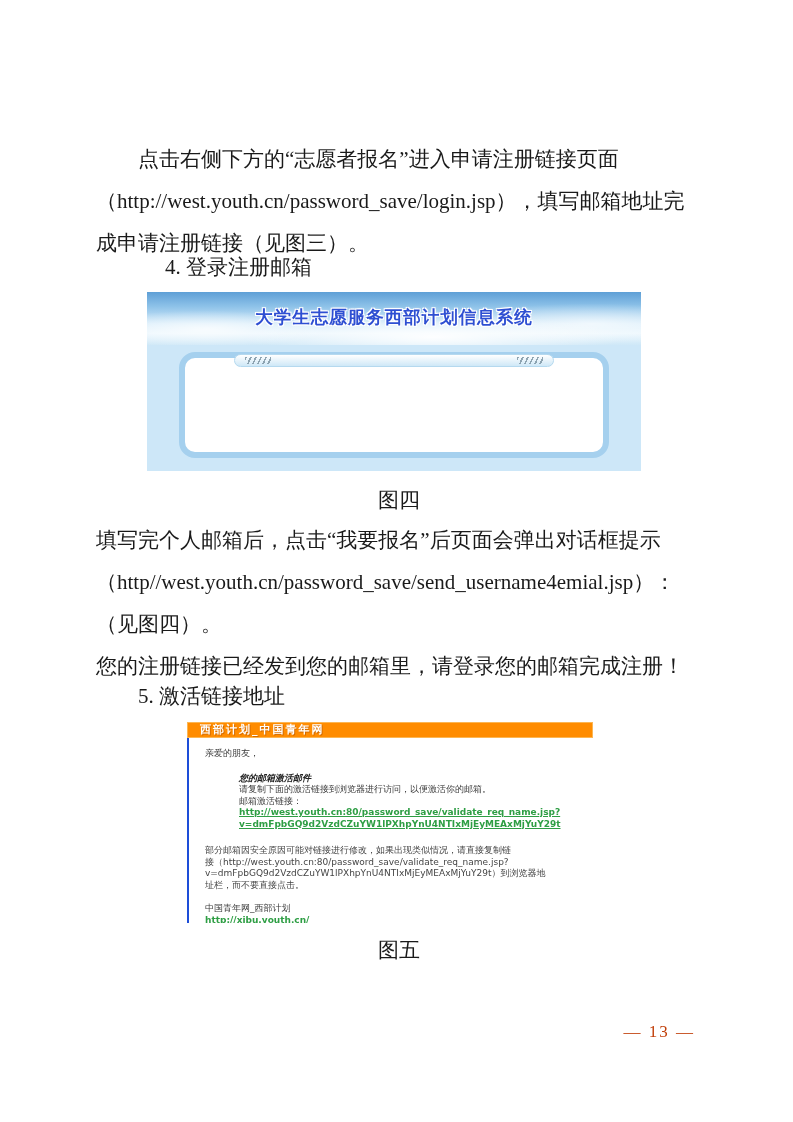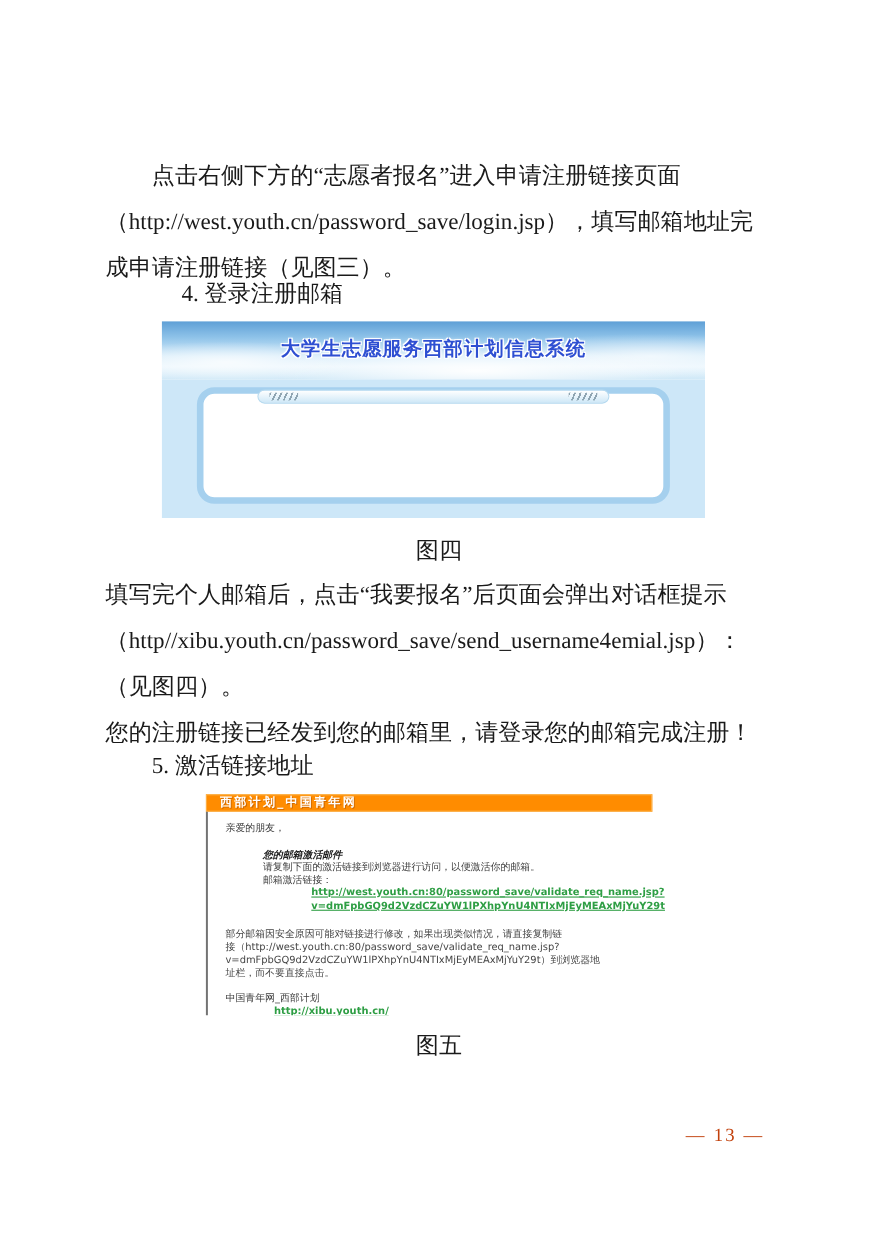--- a/index.html
+++ b/index.html
@@ -66,29 +66,29 @@
   
   .fig5 { position:absolute; left:187px; top:718px; width:420px; height:205px; background:#fff; overflow:hidden; }
   .fig5-bar {
     margin-top:4px; width:406px; height:16px;
     background:#ff8c00; border:1px solid #fcb653;
     font-family:"DejaVu Sans", sans-serif; font-weight:bold; font-size:11px;
     color:#ffffff; line-height:14px; padding-left:12px; letter-spacing:2px;
     text-shadow:1px 1px 0 #d06a00;
   }
   .fig5-body {
-    border-left:2px solid #737373; min-height:181px;
+    border-left:2px solid #1d4ed8; min-height:181px;
     padding:7px 0 0 14px;
     font-family:"DejaVu Sans", sans-serif; font-size:9px; line-height:11.5px; color:#3c3c3c;
   }
   .fig5-body div, .fig5-body a { white-space:nowrap; }
   .greet { margin:3px 0 0 2px; }
   .ablock { margin:13px 0 0 36px; }
   .bold-head { font-weight:bold; font-style:italic; color:#222; }
-  .glink { display:block; color:#2e9e44; font-weight:bold; text-decoration:underline; cursor:pointer;margin-left:44px; }
+  .glink { display:block; color:#2e9e44; font-weight:bold; text-decoration:underline; cursor:pointer; }
   .note { margin:15px 0 0 2px; color:#454545; }
   .sig { margin:12px 0 0 2px; }
 </style>
 </head>
 <body>
 
 <div class="page">
 
   <div class="para p1">
     <div class="line indent">点击右侧下方的“志愿者报名”进入申请注册链接页面</div>
@@ -109,21 +109,21 @@
           <span class="ornament"></span>
         </div>
       </div>
     </div>
   </div>
 
   <div class="caption cap4">图四</div>
 
   <div class="para p2">
     <div class="line">填写完个人邮箱后，点击“我要报名”后页面会弹出对话框提示</div>
-    <div class="line">（http//xibu.youth.cn/password_save/send_username4emial.jsp）：</div>
+    <div class="line">（http//west.youth.cn/password_save/send_username4emial.jsp）：</div>
     <div class="line">（见图四）。</div>
     <div class="line">您的注册链接已经发到您的邮箱里，请登录您的邮箱完成注册！</div>
   </div>
 
   <div class="heading h5pos">5. 激活链接地址</div>
 
   <div class="fig5">
     <div class="fig5-bar">
       <span>西部计划_中国青年网</span>
     </div>

